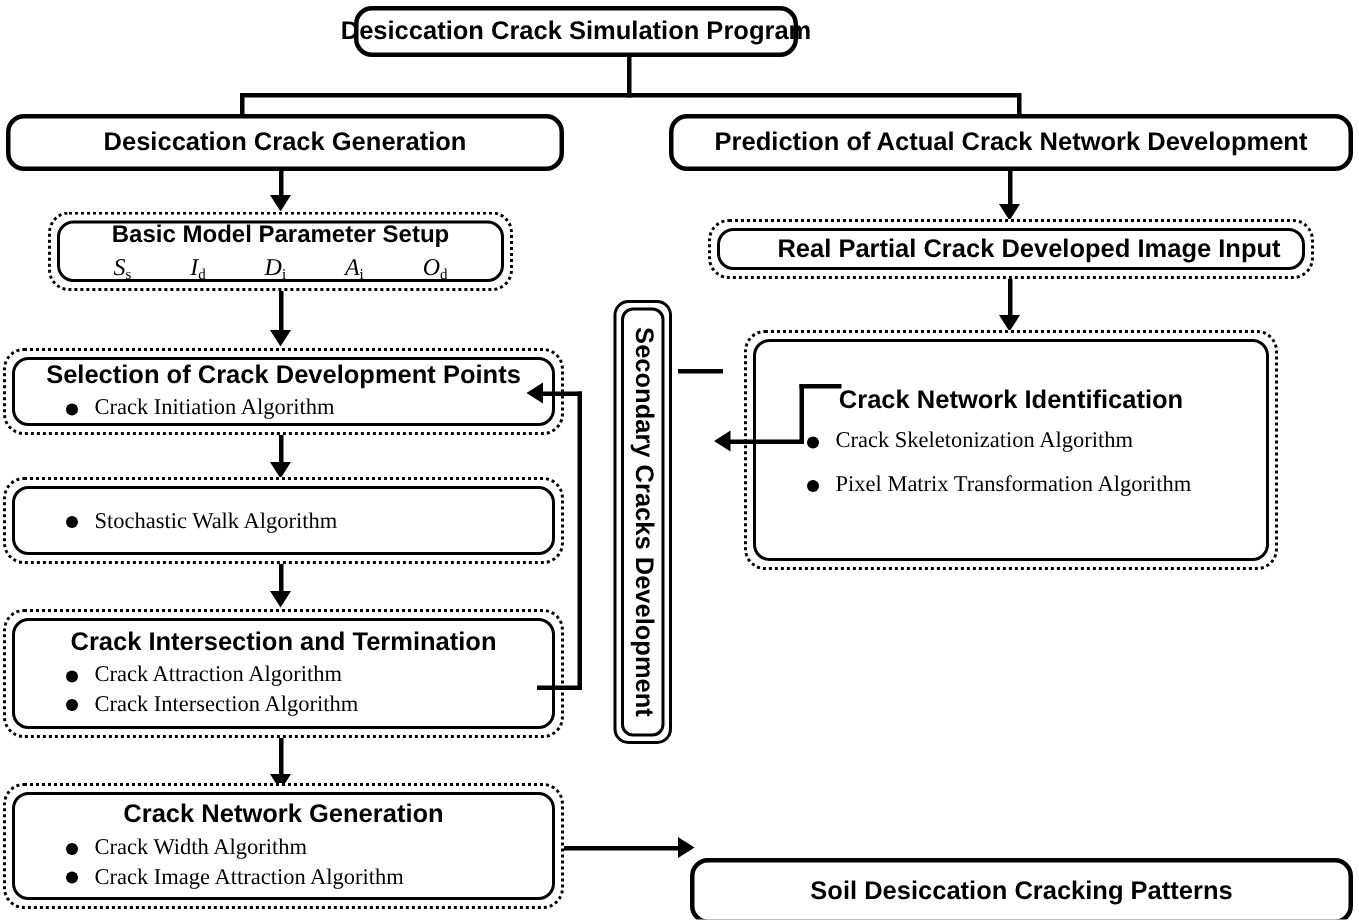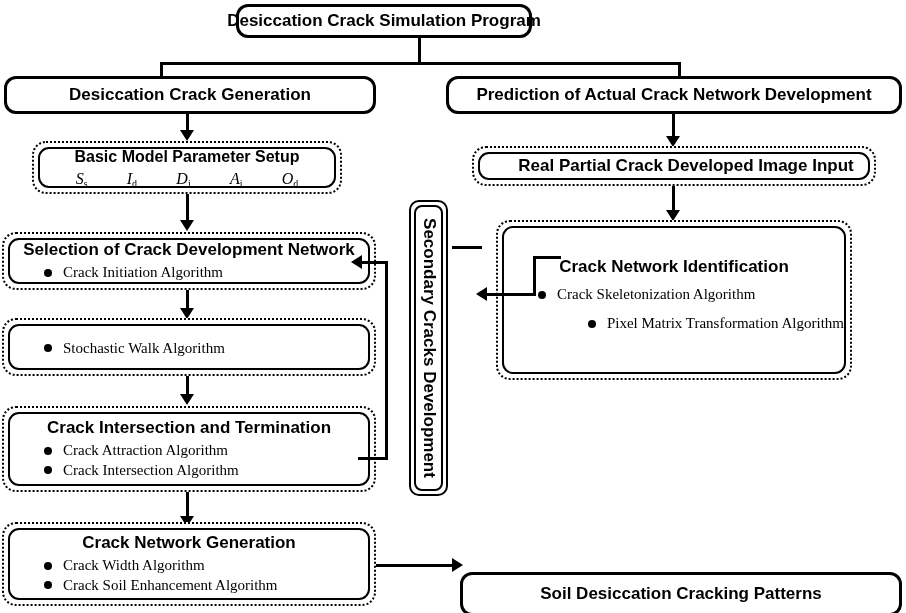--- a/index.html
+++ b/index.html
@@ -184,21 +184,21 @@
         <span class="p">O<sub>d</sub></span>
       </div>
     </div>
   </div>
 
   <div class="ln v" style="left:186px; top:194px; height:30px;"></div>
   <div class="arrow down" style="left:180px; top:220px;"></div>
 
   <div class="dotted-wrap" style="left:2px; top:232px; width:374px; height:58px;">
     <div class="inner">
-      <span class="title" style="font-size:17px;">Selection of Crack Development Network</span>
+      <span class="title" style="font-size:17px;">Selection of Crack Development Points</span>
       <ul class="bullets">
         <li>
             <span class="dot"></span>
             <span>Crack Initiation Algorithm</span>
           </li>
       </ul>
     </div>
   </div>
 
   <div class="ln v" style="left:186px; top:290px; height:22px;"></div>
@@ -240,21 +240,21 @@
   <div class="dotted-wrap" style="left:2px; top:522px; width:374px; height:84px;">
     <div class="inner">
       <span class="title" style="font-size:17px;">Crack Network Generation</span>
       <ul class="bullets">
         <li>
             <span class="dot"></span>
             <span>Crack Width Algorithm</span>
           </li>
         <li>
             <span class="dot"></span>
-            <span>Crack Soil Enhancement Algorithm</span>
+            <span>Crack Image Attraction Algorithm</span>
           </li>
       </ul>
     </div>
   </div>
 
   <div class="ln h" style="left:376px; top:457px; width:-0px;"></div>
   <div class="ln h" style="left:358px; top:457px; width:30px;"></div>
   <div class="ln v" style="left:385px; top:261px; height:199px;"></div>
   <div class="ln h" style="left:360px; top:261px; width:28px;"></div>
   <div class="arrow left" style="left:351px; top:255px;"></div>
@@ -278,21 +278,21 @@
   <div class="arrow down" style="left:666px; top:210px;"></div>
 
   <div class="dotted-wrap" style="left:496px; top:220px; width:356px; height:160px;">
     <div class="inner">
       <span class="title" style="font-size:17px;">Crack Network Identification</span>
       <ul class="bullets" style="margin-top:8px;">
         <li style="margin-bottom:9px;">
             <span class="dot"></span>
             <span>Crack Skeletonization Algorithm</span>
           </li>
-        <li style="margin-bottom:9px;justify-content:flex-end;">
+        <li style="margin-bottom:9px;">
             <span class="dot"></span>
             <span>Pixel Matrix Transformation Algorithm</span>
           </li>
       </ul>
     </div>
   </div>
 
   <div class="ln h" style="left:484px; top:293px; width:52px;"></div>
   <div class="ln v" style="left:483px; top:293px; height:-0px;"></div>
   <div class="ln v" style="left:533px; top:256px; height:40px;"></div>

